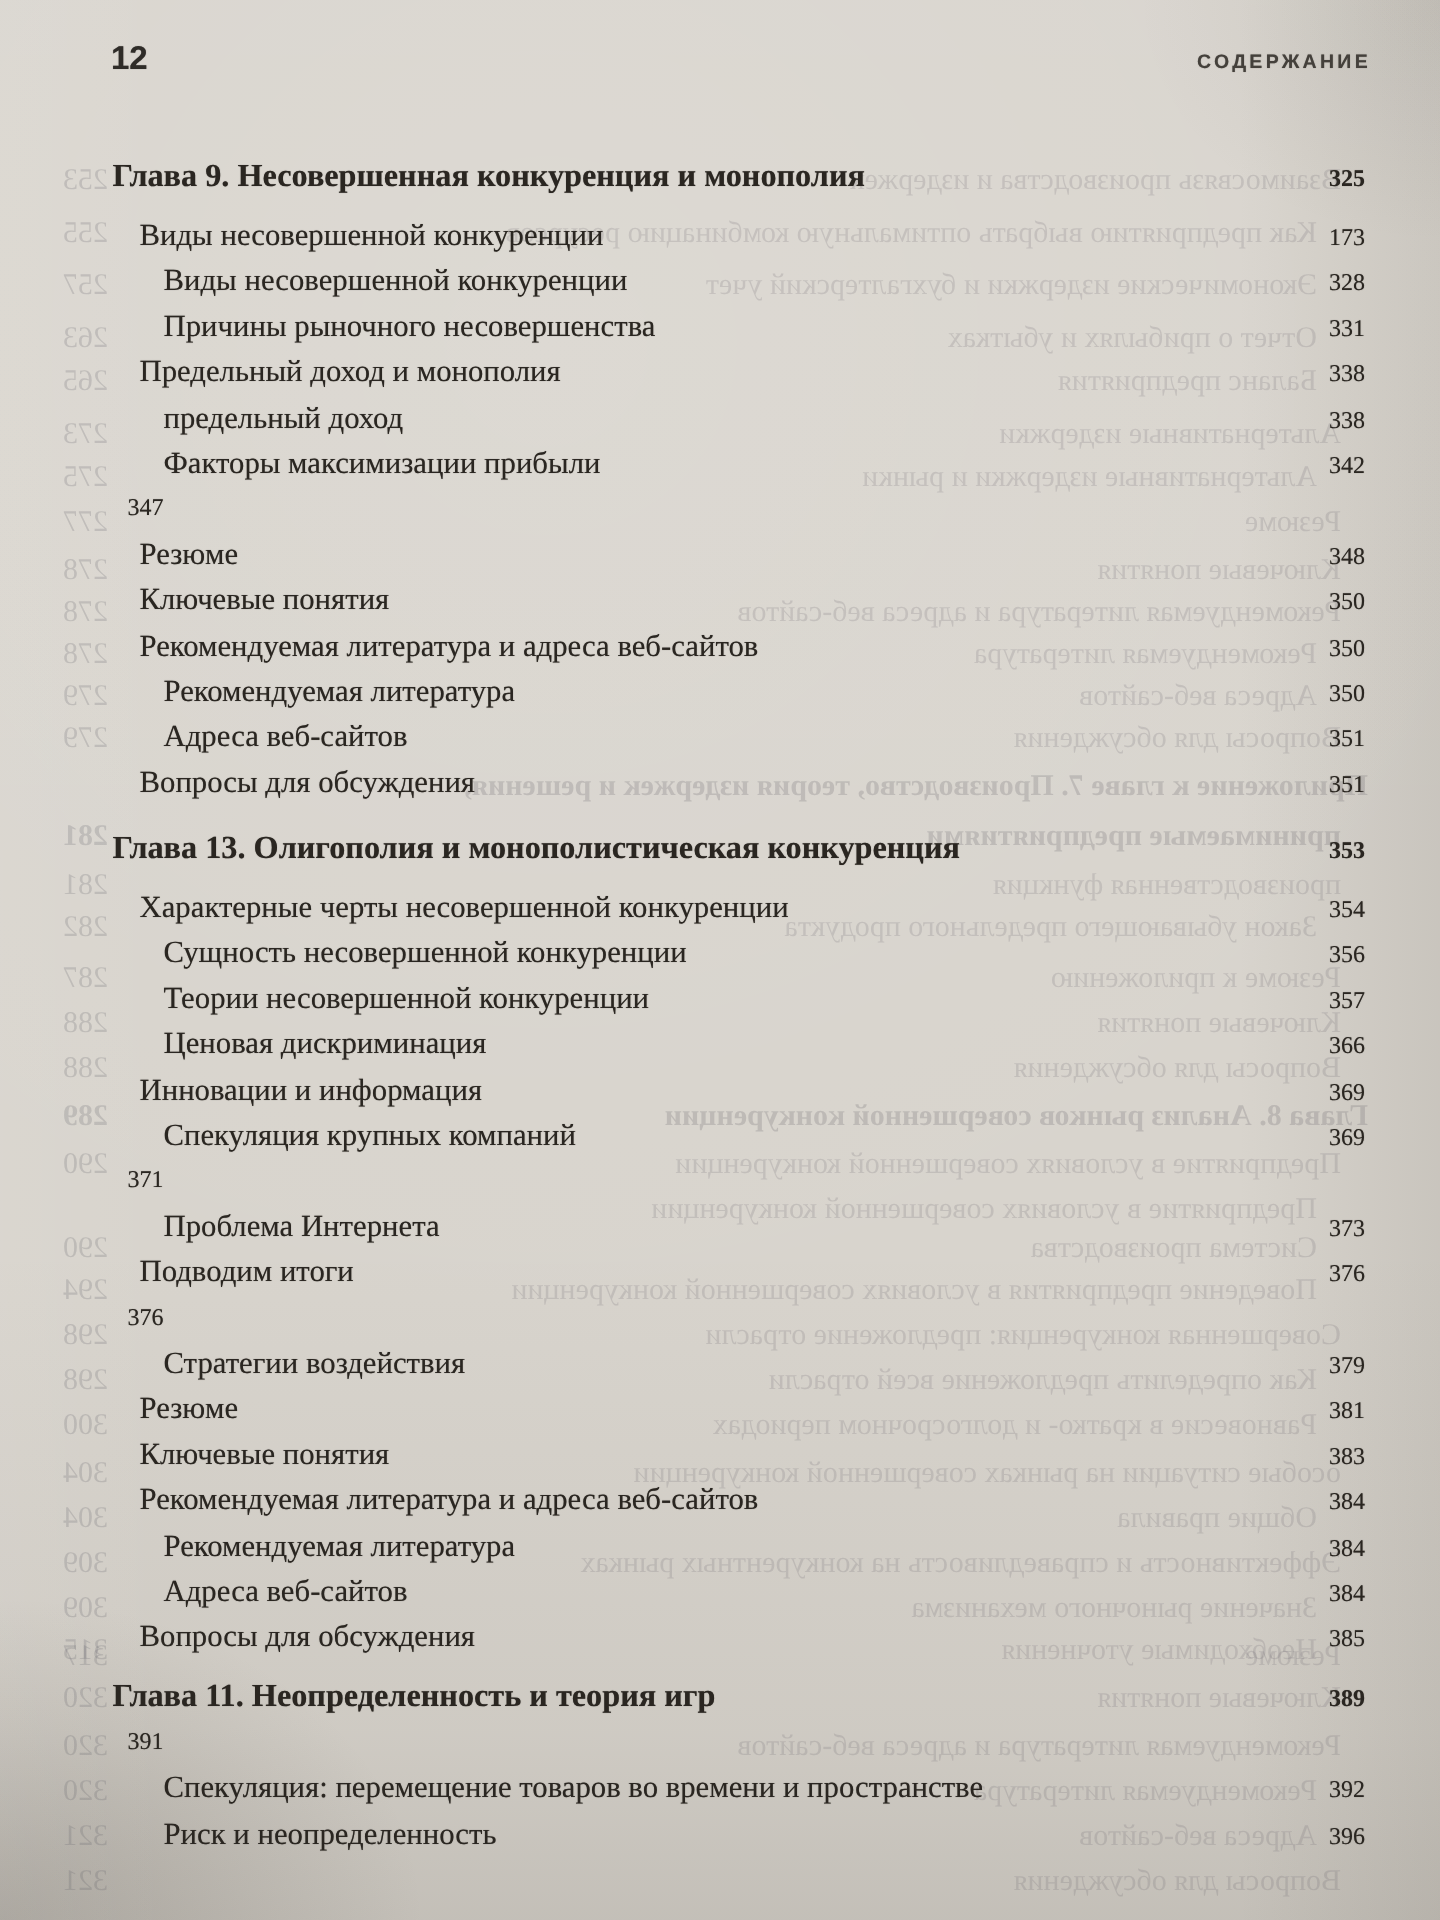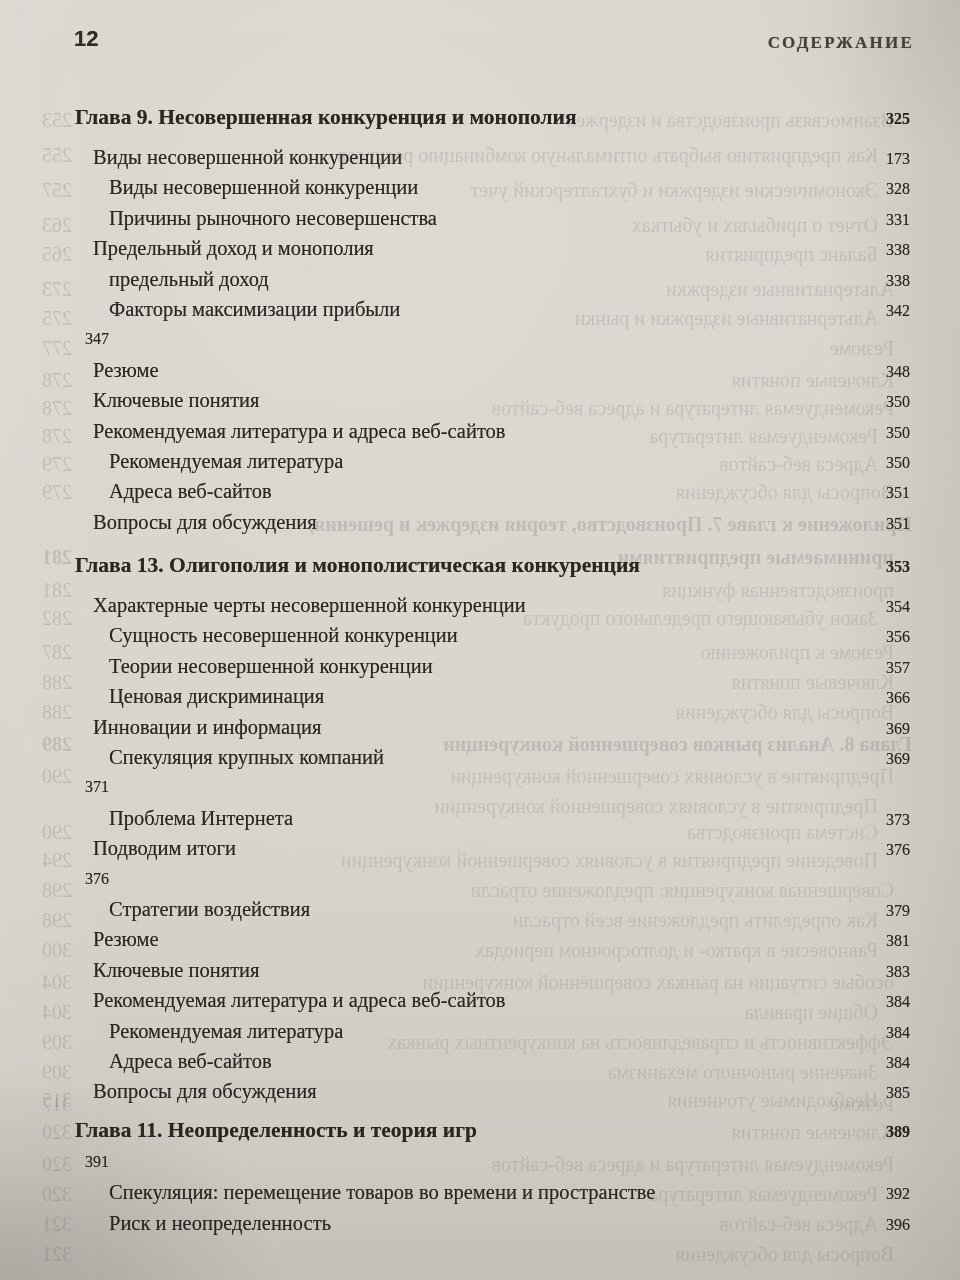--- a/index.html
+++ b/index.html
@@ -14,22 +14,22 @@
           radial-gradient(42% 24% at 0% 100%, rgba(80,75,68,0.24), rgba(80,75,68,0) 70%),
           radial-gradient(30% 18% at 100% 0%, rgba(90,85,76,0.10), rgba(90,85,76,0) 70%);
         color:#2b2722;}
 
   
   .folio{position:absolute;left:74px;top:26px;
          font-family:"Liberation Sans","DejaVu Sans",sans-serif;
          font-weight:bold;font-size:22px;color:#2f2c28;
          text-shadow:0 0 .6px rgba(47,44,40,.6);}
   .running-head{position:absolute;right:46px;top:33px;
-         font-family:Liberation Serif, serif;
-         font-weight:bold;font-size:17px;letter-spacing:2.2px;color:#44403b;
+         font-family:Liberation Sans, sans-serif;
+         font-weight:bold;font-size:13px;letter-spacing:2.2px;color:#44403b;
          text-shadow:0 0 .7px rgba(68,64,59,.55);}
 
   
   .ghost{position:absolute;left:42px;right:48px;top:0;height:1280px;
          transform:scaleX(-1);pointer-events:none;}
   .gline{position:absolute;left:0;right:0;display:flex;
          justify-content:space-between;align-items:baseline;
          font-size:20px;line-height:24px;white-space:nowrap;
          color:rgba(86,83,94,0.17);filter:blur(0.5px);}
   .gline .gp{color:rgba(86,83,94,0.20);}

